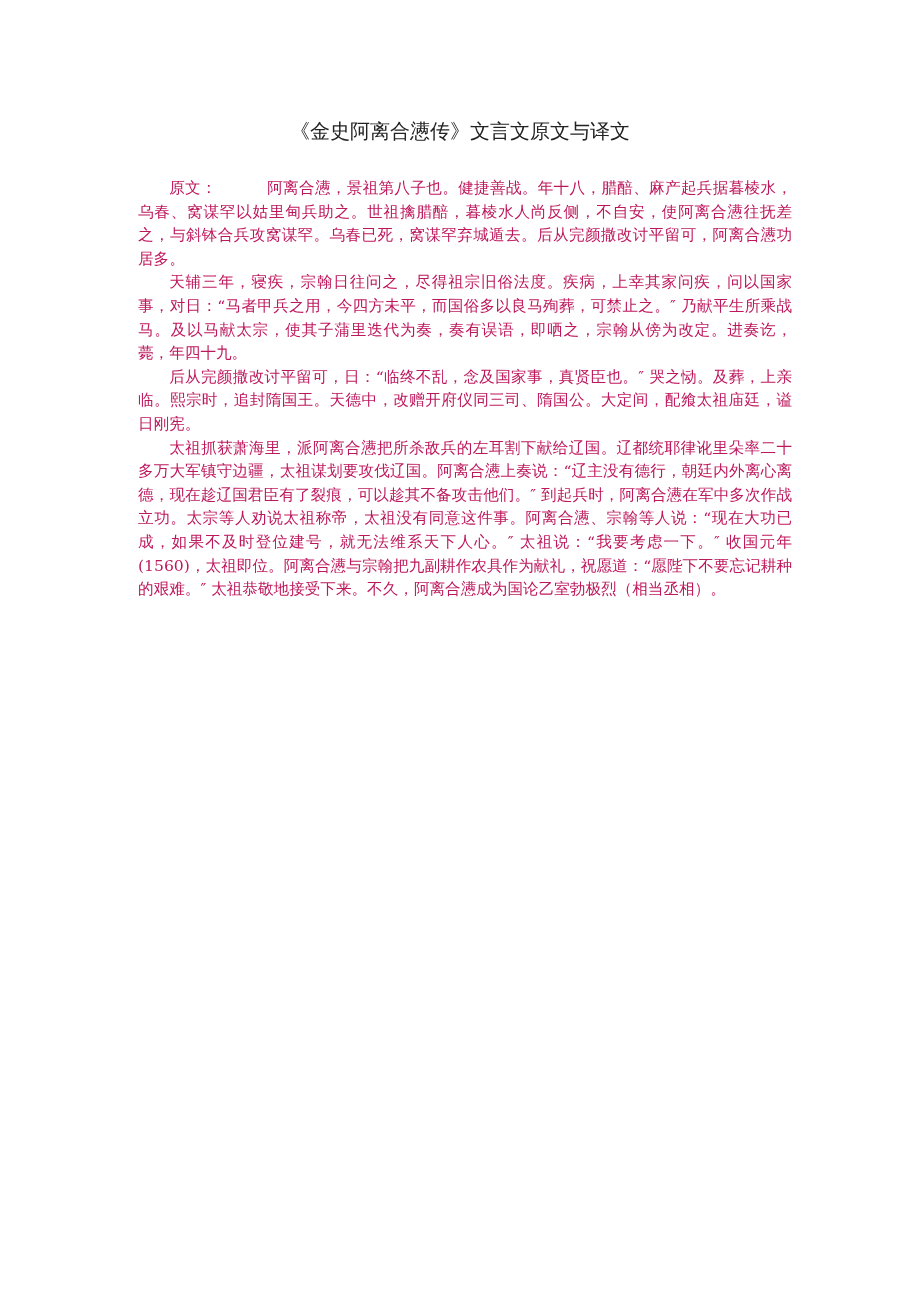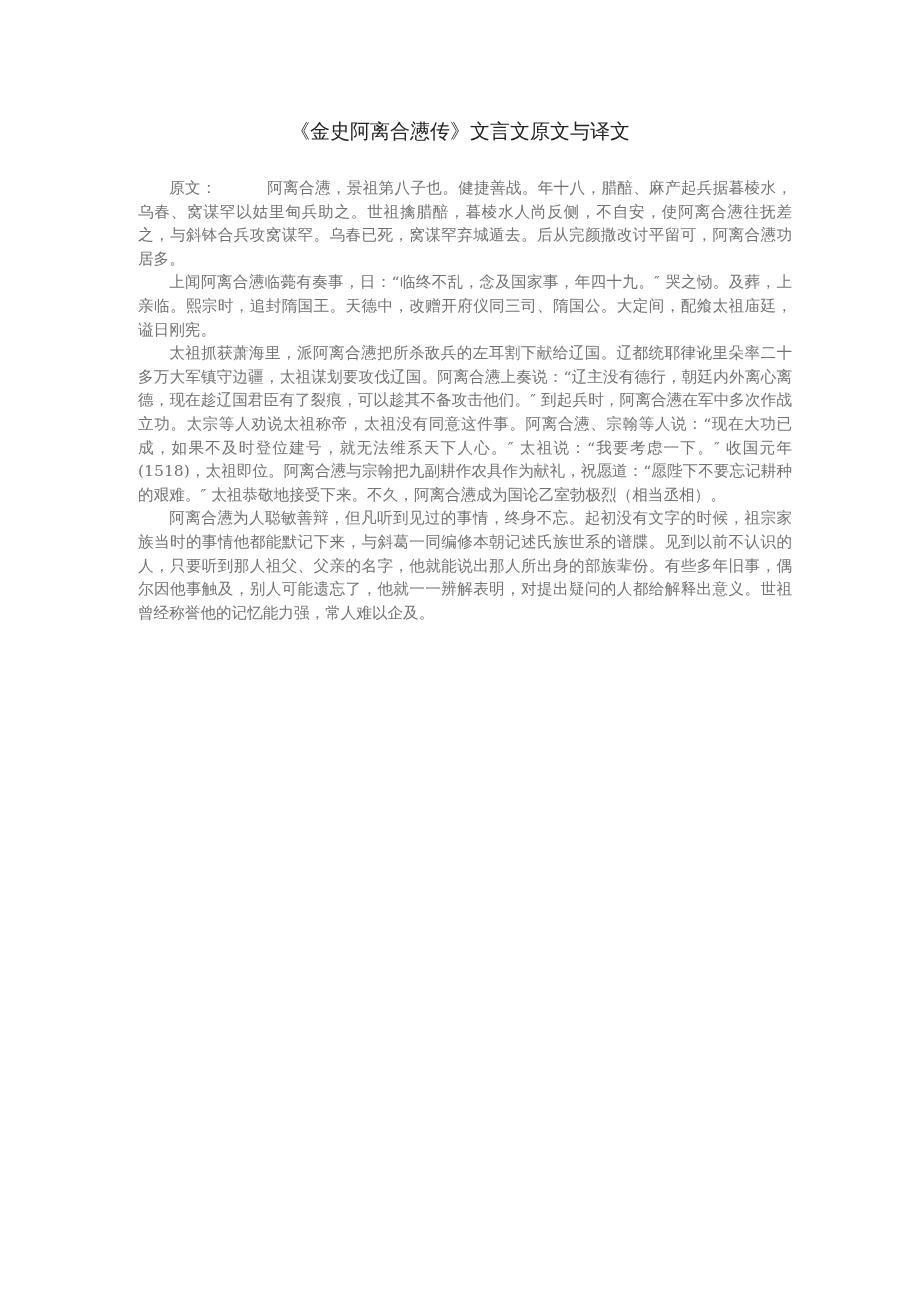--- a/index.html
+++ b/index.html
@@ -2,29 +2,29 @@
 <html><head>
 <meta charset="utf-8">
 <style>
   html, body { margin: 0; padding: 0; background: #ffffff; }
   body { width: 920px; height: 1302px; position: relative; overflow: hidden;
          font-family: "DejaVu Serif", "Liberation Serif", serif; color: #1a1a1a; }
   .page { position: absolute; left: 0; top: 0; width: 920px; height: 1302px; background: #fff; }
   .title { position: absolute; top: 120px; left: 0; width: 920px; text-align: center;
            font-size: 20px; line-height: 22px; letter-spacing: 0px; color: #222; }
   .body { position: absolute; top: 177px; left: 138px; width: 654px;
-          font-size: 15.6px; line-height: 23.6px; text-align: justify; text-justify: inter-character; color: #737373; }
+          font-size: 15.6px; line-height: 23.6px; text-align: justify; text-justify: inter-character; color: #be185d; }
   .para { margin: 0; text-indent: 2em; }
   .gap { display: inline-block; width: 3.2em; }
 </style>
 </head>
 <body>
 
 <div class="page">
   <div class="title">《金史阿离合懑传》文言文原文与译文</div>
 
   <div class="body">
     <p class="para"><span>原文：</span><span class="gap"></span><span>阿离合懑，景祖第八子也。健捷善战。年十八，腊醅、麻产起兵据暮棱水，乌春、窝谋罕以姑里甸兵助之。世祖擒腊醅，暮棱水人尚反侧，不自安，使阿离合懑往抚差之，与斜钵合兵攻窝谋罕。乌春已死，窝谋罕弃城遁去。后从完颜撒改讨平留可，阿离合懑功居多。</span></p>
-    <p class="para">上闻阿离合懑临薨有奏事，日：“临终不乱，念及国家事，年四十九。″ 哭之恸。及葬，上亲临。熙宗时，追封隋国王。天德中，改赠开府仪同三司、隋国公。大定间，配飨太祖庙廷，谥日刚宪。</p>
-    <p class="para">太祖抓获萧海里，派阿离合懑把所杀敌兵的左耳割下献给辽国。辽都统耶律讹里朵率二十多万大军镇守边疆，太祖谋划要攻伐辽国。阿离合懑上奏说：“辽主没有德行，朝廷内外离心离德，现在趁辽国君臣有了裂痕，可以趁其不备攻击他们。″ 到起兵时，阿离合懑在军中多次作战立功。太宗等人劝说太祖称帝，太祖没有同意这件事。阿离合懑、宗翰等人说：“现在大功已成，如果不及时登位建号，就无法维系天下人心。″ 太祖说：“我要考虑一下。″ 收国元年(1518)，太祖即位。阿离合懑与宗翰把九副耕作农具作为献礼，祝愿道：“愿陛下不要忘记耕种的艰难。″ 太祖恭敬地接受下来。不久，阿离合懑成为国论乙室勃极烈（相当丞相）。</p>
-    <p class="para">阿离合懑为人聪敏善辩，但凡听到见过的事情，终身不忘。起初没有文字的时候，祖宗家族当时的事情他都能默记下来，与斜葛一同编修本朝记述氏族世系的谱牒。见到以前不认识的人，只要听到那人祖父、父亲的名字，他就能说出那人所出身的部族辈份。有些多年旧事，偶尔因他事触及，别人可能遗忘了，他就一一辨解表明，对提出疑问的人都给解释出意义。世祖曾经称誉他的记忆能力强，常人难以企及。</p>
+    <p class="para">天辅三年，寝疾，宗翰日往问之，尽得祖宗旧俗法度。疾病，上幸其家问疾，问以国家事，对日：“马者甲兵之用，今四方未平，而国俗多以良马殉葬，可禁止之。″ 乃献平生所乘战马。及以马献太宗，使其子蒲里迭代为奏，奏有误语，即哂之，宗翰从傍为改定。进奏讫，薨，年四十九。</p>
+    <p class="para">后从完颜撒改讨平留可，日：“临终不乱，念及国家事，真贤臣也。″ 哭之恸。及葬，上亲临。熙宗时，追封隋国王。天德中，改赠开府仪同三司、隋国公。大定间，配飨太祖庙廷，谥日刚宪。</p>
+    <p class="para">太祖抓获萧海里，派阿离合懑把所杀敌兵的左耳割下献给辽国。辽都统耶律讹里朵率二十多万大军镇守边疆，太祖谋划要攻伐辽国。阿离合懑上奏说：“辽主没有德行，朝廷内外离心离德，现在趁辽国君臣有了裂痕，可以趁其不备攻击他们。″ 到起兵时，阿离合懑在军中多次作战立功。太宗等人劝说太祖称帝，太祖没有同意这件事。阿离合懑、宗翰等人说：“现在大功已成，如果不及时登位建号，就无法维系天下人心。″ 太祖说：“我要考虑一下。″ 收国元年(1560)，太祖即位。阿离合懑与宗翰把九副耕作农具作为献礼，祝愿道：“愿陛下不要忘记耕种的艰难。″ 太祖恭敬地接受下来。不久，阿离合懑成为国论乙室勃极烈（相当丞相）。</p>
   </div>
 </div>
 
 </body></html>

